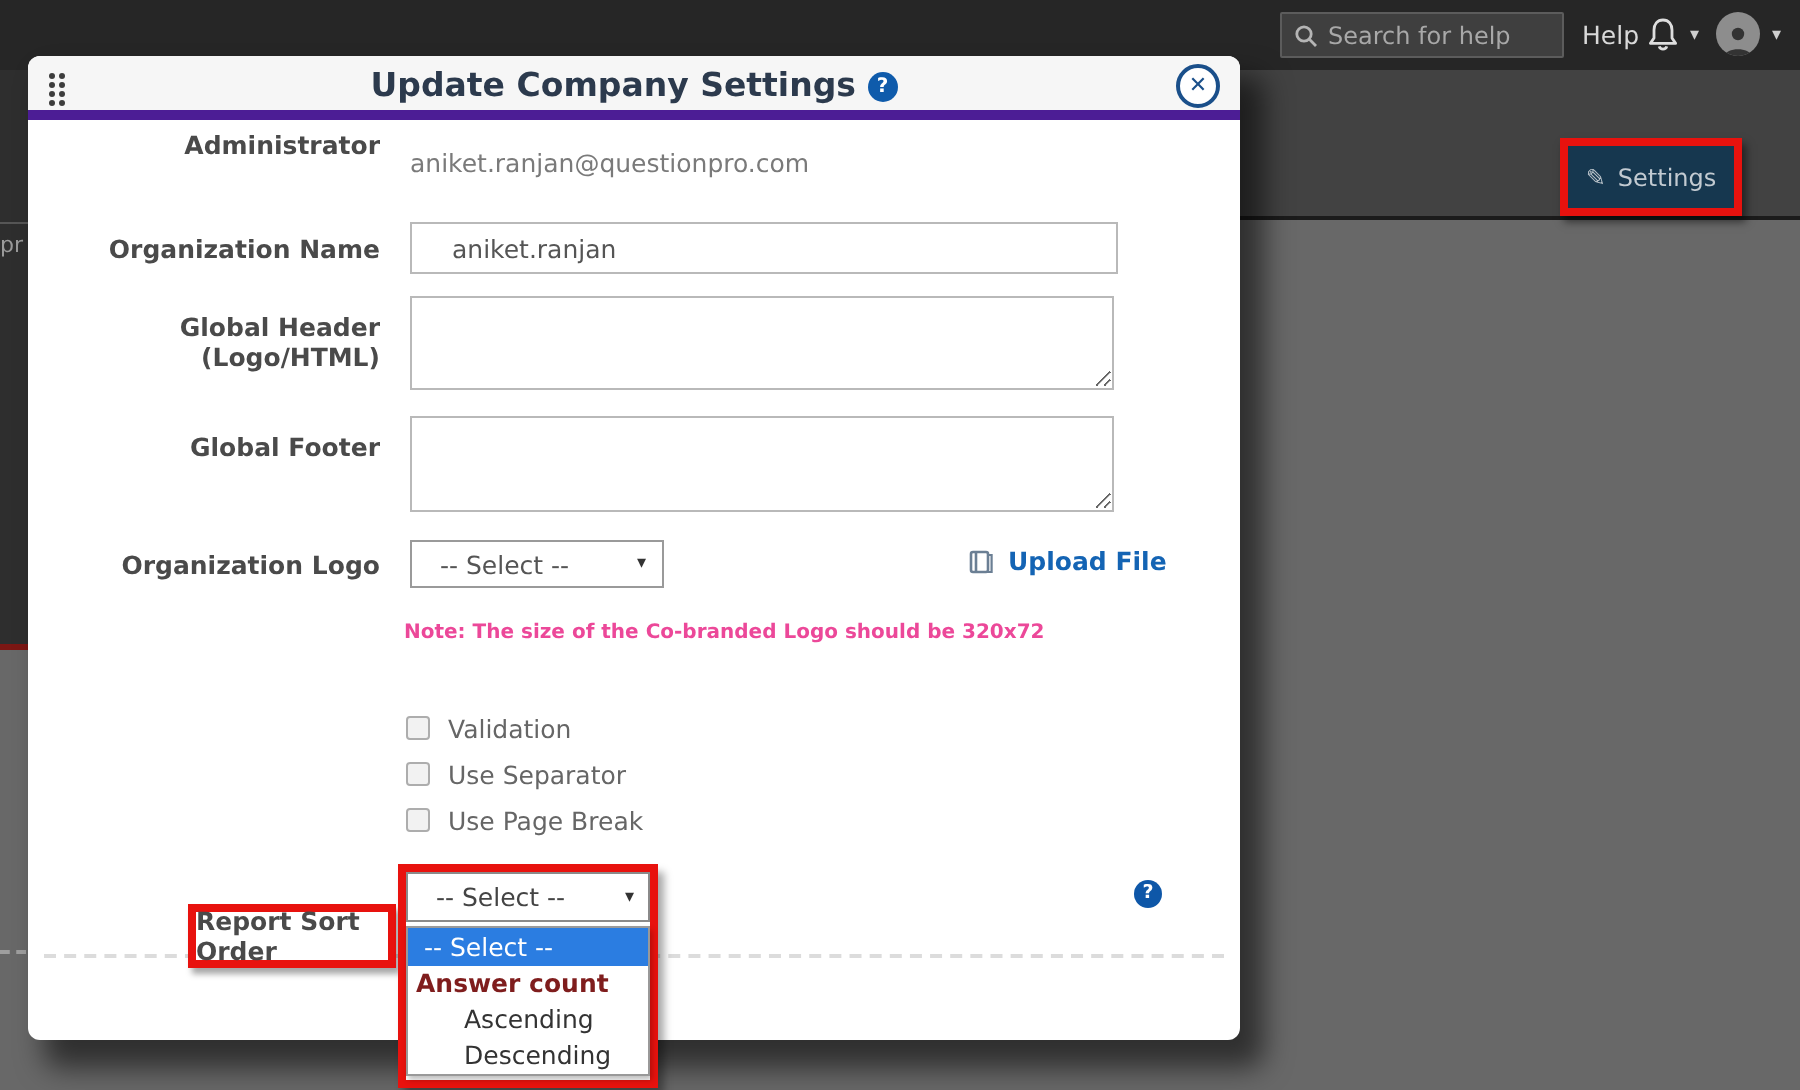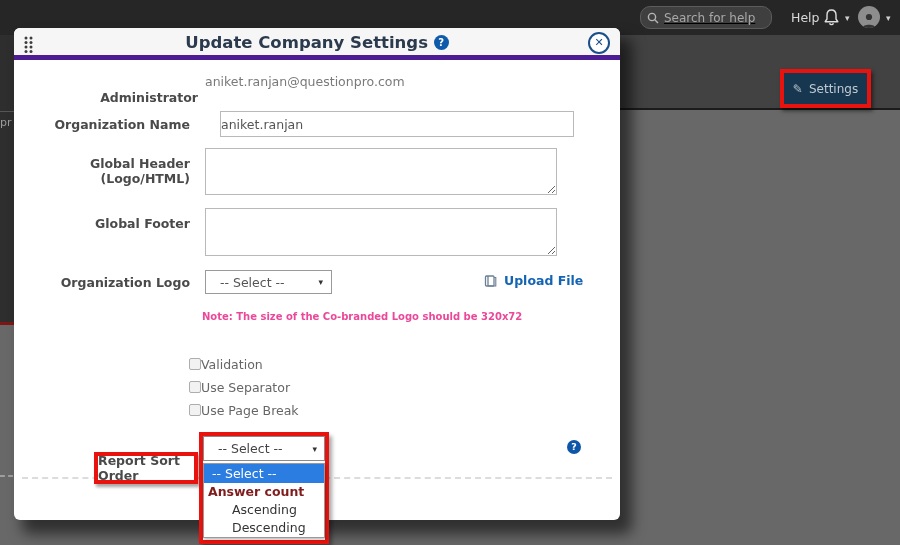--- a/index.html
+++ b/index.html
@@ -1,22 +1,22 @@
 <!DOCTYPE html>
 <html><head>
 <meta charset="utf-8">
 <style>
   * { margin:0; padding:0; box-sizing:border-box; }
   html,body { width:900px; height:545px; overflow:hidden; }
   body { font-family:"DejaVu Sans", sans-serif; background:#686868; position:relative; }
 
   
   .topbar { position:absolute; left:0; top:0; width:900px; height:35px; background:#262626; z-index:2; }
-  .search-box { position:absolute; left:640px; top:6px; width:132px; height:23px; background:#3f3f3f;
-                border:1px solid #5c5c5c; border-radius:10px; display:flex; align-items:center; padding:0 6px;text-decoration:underline; }
+  .search-box { position:absolute; left:640px; top:6px; width:142px; height:23px; background:#3f3f3f;
+                border:1px solid #5c5c5c; border-radius:1px; display:flex; align-items:center; padding:0 6px; }
   .search-box svg { flex:0 0 auto; margin-right:5px; }
   .search-box input { background:transparent; border:none; outline:none; color:#b5b5b5; font-size:12px;
                       width:100%; font-family:"DejaVu Sans", sans-serif; }
   .search-box input::placeholder { color:#a8a8a8; }
   .help-link { position:absolute; left:791px; top:10px; color:#d9d9d9; font-size:12.5px; cursor:pointer; }
   .bell { position:absolute; left:823px; top:8px; }
   .tb-caret { position:absolute; color:#cfcfcf; font-size:9px; top:13px; }
   .caret-bell { left:845px; }
   .caret-avatar { left:886px; }
   .avatar { position:absolute; left:858px; top:6px; width:22px; height:22px; border-radius:50%;
@@ -50,32 +50,32 @@
   .modal-title { position:absolute; left:0; right:0; top:5px; text-align:center; font-size:16.5px;
                  font-weight:bold; color:#2c3a4d; }
   .q-icon { display:inline-block; width:15px; height:15px; border-radius:50%; background:#0f5bab; color:#fff;
             font-size:10px; font-weight:bold; text-align:center; line-height:15px; vertical-align:2px; cursor:pointer; }
   .close-btn { position:absolute; right:10px; top:4px; width:22px; height:22px; border-radius:50%;
                border:2px solid #1a4f8a; color:#1a4f8a; font-size:11px; font-weight:bold; text-align:center;
                line-height:18px; cursor:pointer; background:#fff; }
 
   .f-label { position:absolute; left:0; width:176px; text-align:right; font-size:12.5px; font-weight:bold; color:#4a4a4a; }
   .f-value { position:absolute; font-size:12.5px; color:#7a7a7a;text-align:center; }
-  .t-input { position:absolute; left:206px; width:354px; height:26px; border:1px solid #b9b9b9; font-size:12.5px;
-             color:#555; padding:0 0; font-family:"DejaVu Sans", sans-serif; outline:none; background:#fff; }
+  .t-input { position:absolute; left:191px; width:354px; height:26px; border:1px solid #b9b9b9; font-size:12.5px;
+             color:#555; padding:0 20px; font-family:"DejaVu Sans", sans-serif; outline:none; background:#fff; }
   .t-area { position:absolute; left:191px; width:352px; border:1px solid #b9b9b9; resize:both; outline:none;
             font-family:"DejaVu Sans", sans-serif; font-size:12.5px; color:#555; padding:4px 6px; }
   .sel { position:absolute; border:1px solid #9a9a9a; background:#fff; font-size:12.5px; color:#555;
          display:flex; align-items:center; padding-left:14px; cursor:pointer; }
   .sel .sel-caret { position:absolute; right:8px; font-size:9px; color:#333; }
   .upload-link { position:absolute; left:470px; top:245px; display:flex; align-items:center; gap:7px;
                  color:#1464b4; font-size:12.5px; font-weight:600; cursor:pointer; }
   .note { position:absolute; left:188px; top:283px; color:#ec4899; font-size:10px; font-weight:bold; }
 
-  .chk-row { position:absolute; left:175px; display:flex; align-items:center; height:14px; }
+  .chk-row { position:absolute; left:189px; display:flex; align-items:center; gap:9px; height:14px; }
   .chk { width:12px; height:12px; border:1px solid #adadad; background:#f2f2f2; border-radius:2px; cursor:pointer; }
   .chk-label { font-size:12.5px; color:#666; }
 
   .dashed-line { position:absolute; left:8px; right:8px; top:449px; border-top:2px dashed #dcdcdc; }
 
   .sort-label-anno { position:absolute; left:80px; top:424px; width:104px; height:32px; background:#fff;
                      display:flex; align-items:center; justify-content:center; z-index:6;
                      box-shadow:2px 3px 3px rgba(0,0,0,.35); }
   .sort-label-anno span { font-size:12.5px; font-weight:bold; color:#4a4a4a; }
 
@@ -155,21 +155,21 @@
         </g>
       </svg>
     </span>
     <div class="modal-title">
       <span>Update Company Settings</span>
       <span class="q-icon">?</span>
     </div>
     <span class="close-btn">✕</span>
   </div>
 
-  <div class="f-label" style="top:62px;margin-left:8px;">Administrator</div>
+  <div class="f-label" style="top:37px;">Administrator</div>
   <div class="f-value" style="left:191px; top:46px;">aniket.ranjan@questionpro.com</div>
 
   <div class="f-label" style="top:89px;">Organization Name</div>
   <input class="t-input" style="top: 83px;" value="aniket.ranjan">
 
   <div class="f-label" style="top:128px;">Global Header (Logo/HTML)</div>
   <textarea class="t-area" style="top: 120px; height: 47px;"></textarea>
 
   <div class="f-label" style="top:188px;">Global Footer</div>
   <textarea class="t-area" style="top: 180px; height: 48px;"></textarea>

